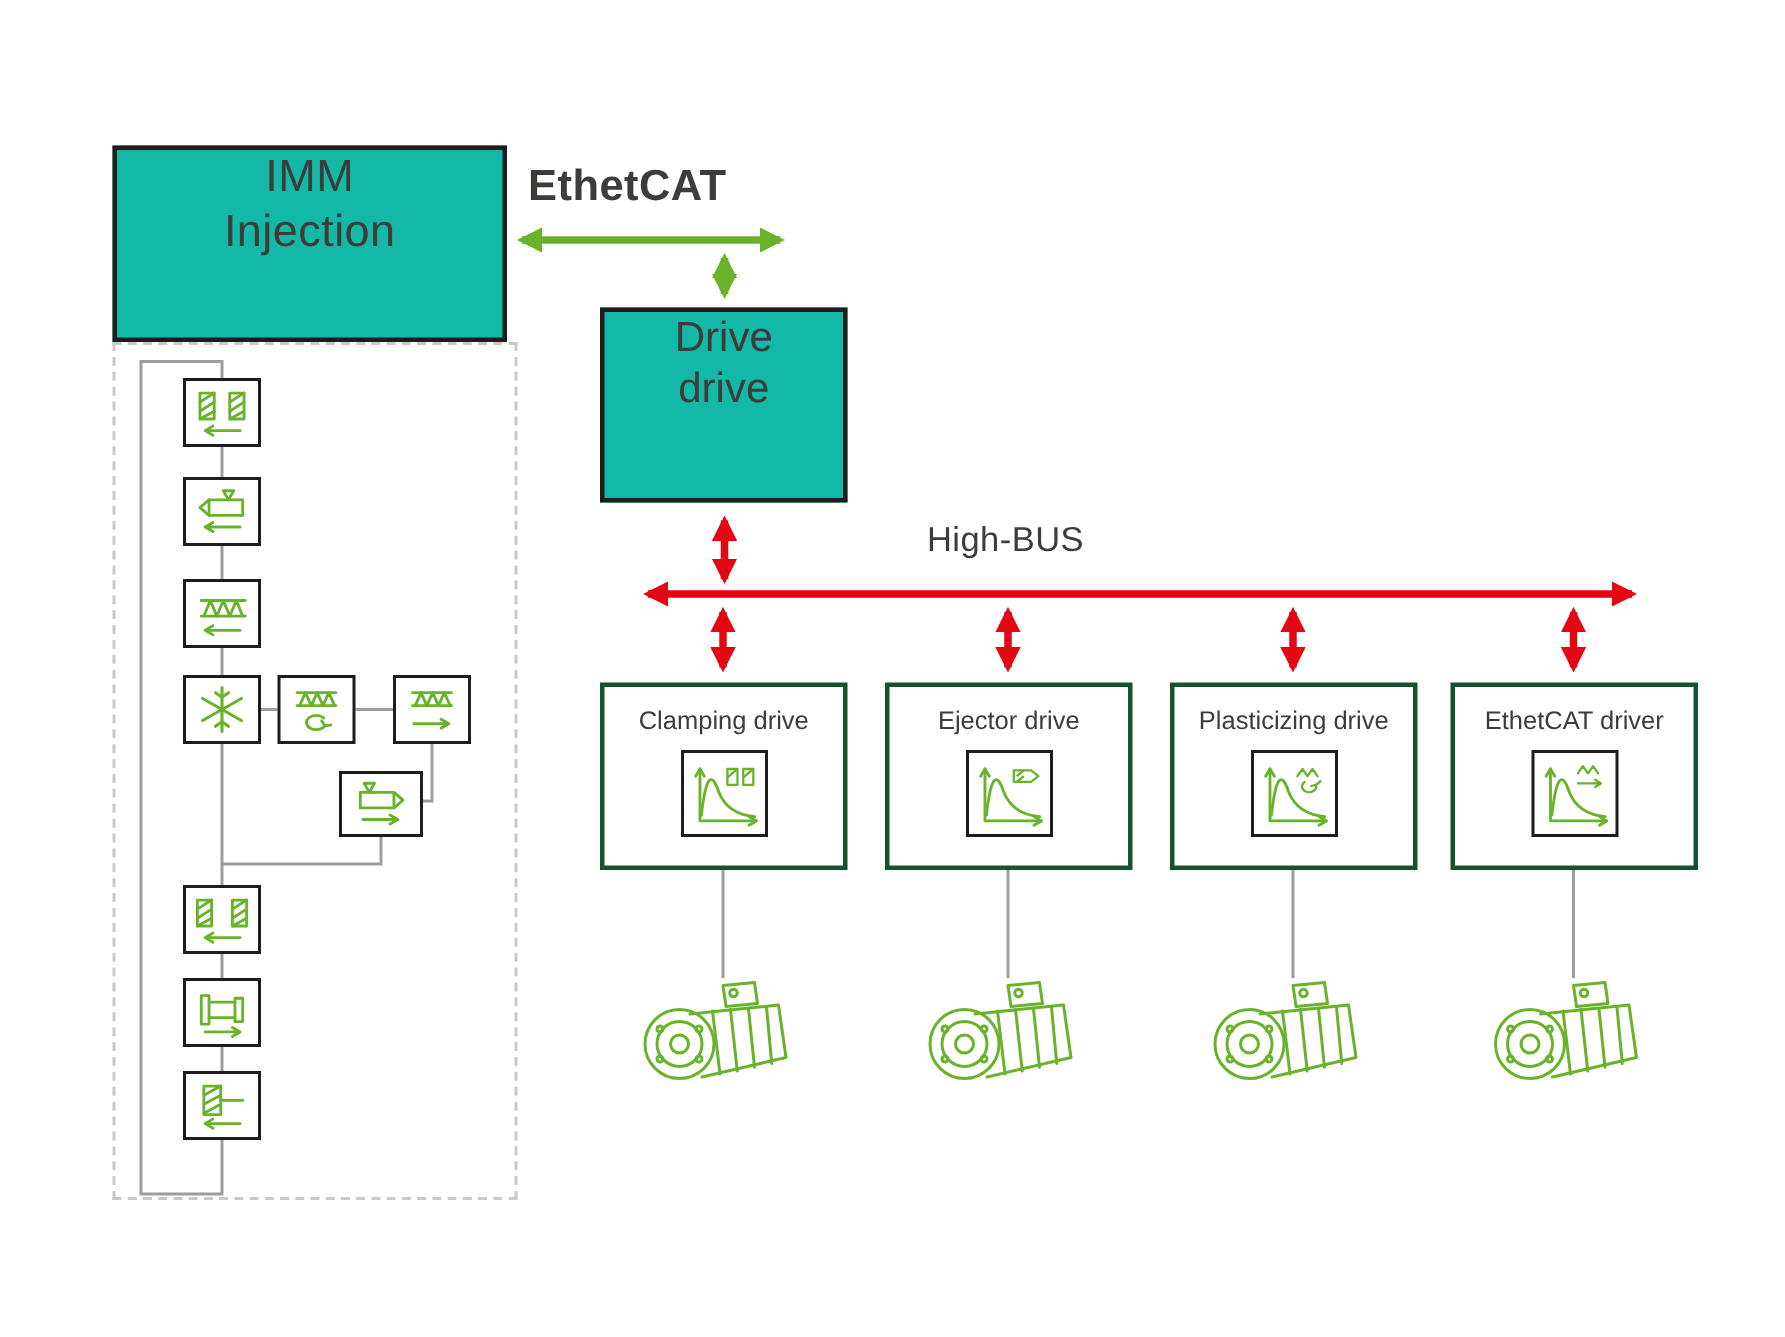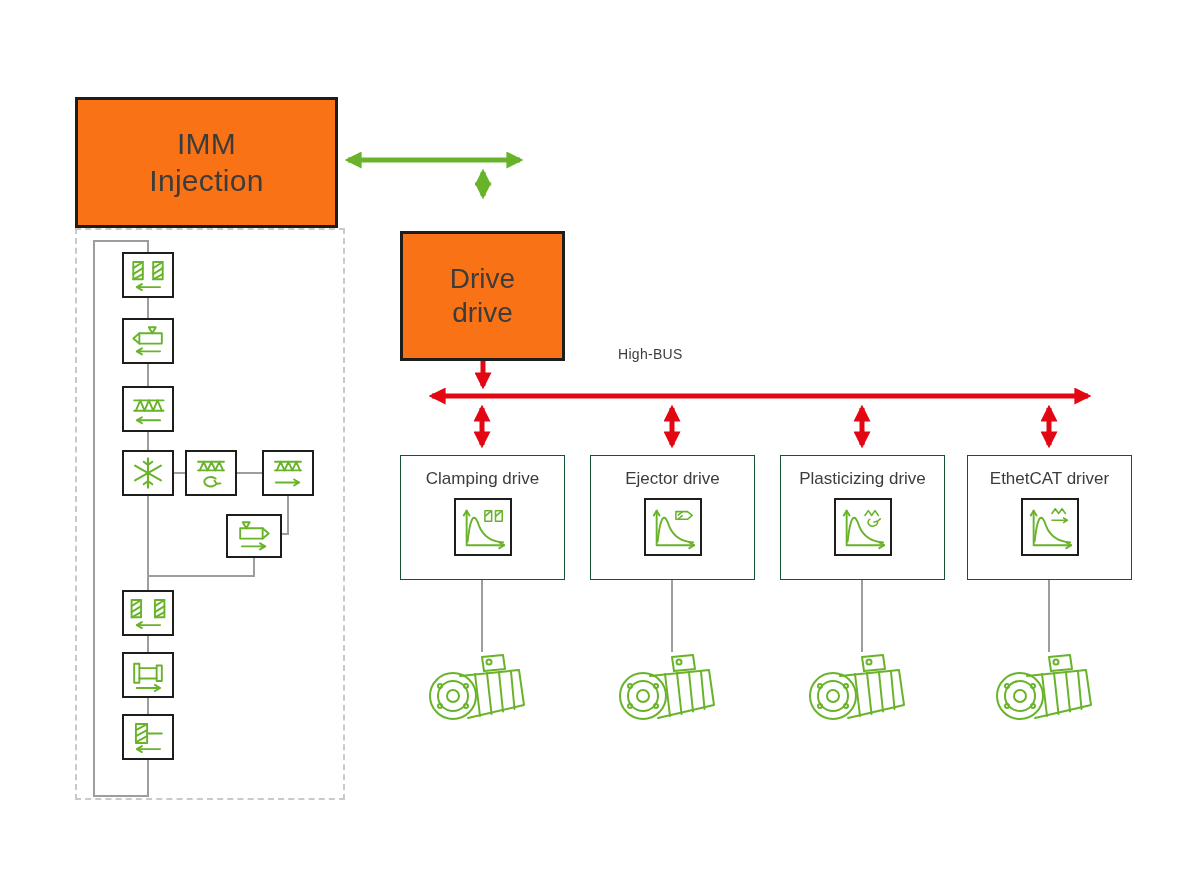--- a/index.html
+++ b/index.html
@@ -2,43 +2,43 @@
 <html style="--green: #69b32b; --red: #e30613; --gray: #9d9d9c; --dark: #3c3c3b;"><head>
 <meta charset="utf-8">
 <style>
   * { margin:0; padding:0; box-sizing:border-box; }
   html,body { background:#ffffff; font-family:"Liberation Sans", sans-serif; }
   #canvas { position:relative; width:1190px; height:891px; background:#fff; overflow:hidden; color:#3c3c3b; }
 
   .layer { position:absolute; left:0; top:0; pointer-events:none; }
 
   
-  .node { position:absolute; background:#f97316; border:3px solid #1d1d1b;
-          display:flex; flex-direction:column; align-items:center; justify-content:center;
+  .node { position:absolute; background:#14b8a6; border:3px solid #1d1d1b;
+          display:flex; flex-direction:column; align-items:center; 
           color:var(--dark,#3c3c3b); text-align:center; }
   #imm-box { left:75px; top:97px; width:263px; height:131px; font-size:30px; line-height:1.22; font-weight:500; letter-spacing:.3px; }
-  #drive-power-box { left:400px; top:205px; width:165px; height:130px; font-size:28px; line-height:1.2; font-weight:500;margin-top:26px; }
+  #drive-power-box { left:400px; top:205px; width:165px; height:130px; font-size:28px; line-height:1.2; font-weight:500; }
 
   
   .bus-label { position:absolute; color:var(--dark,#3c3c3b); white-space:nowrap; }
   #ethercat-label { left:352px; top:108px; font-size:29px; font-weight:600; letter-spacing:.3px; }
-  #highbus-label  { left:618px; top:346px; font-size:14px; font-weight:500; letter-spacing:.3px; }
+  #highbus-label  { left:618px; top:346px; font-size:23px; font-weight:500; letter-spacing:.3px; }
 
   
   #process-region { position:absolute; left:75px; top:228px; width:270px; height:572px;
                     border:2px dashed #c9c9c8; background:transparent; }
 
   
   .step { position:absolute; width:52px; height:46px; background:#fff; border:2px solid #1d1d1b;
           display:flex; align-items:center; justify-content:center; }
   .step.wide { width:56px; height:44px; }
   .step-icon { width:38px; height:38px; color:var(--green,#69b32b); }
 
   
-  .drive { position:absolute; top:455px; width:165px; height:125px; background:#fff; border:1px solid #14532d;
+  .drive { position:absolute; top:455px; width:165px; height:125px; background:#fff; border:3px solid #14532d;
            display:flex; flex-direction:column; align-items:center; padding-top:13px; gap:9px; }
   .drive-label { font-size:17px; font-weight:500; color:var(--dark,#3c3c3b); white-space:nowrap; }
   .drive-icon-frame { width:58px; height:58px; border:2px solid #1d1d1b; background:#fff;
                       display:flex; align-items:center; justify-content:center; }
   .profile-icon { width:50px; height:50px; color:var(--green,#69b32b); }
 
   
   .motor { position:absolute; width:110px; height:78px; color:var(--green,#69b32b); }
 
   
@@ -289,20 +289,21 @@
       <line x1="862" y1="580" x2="862" y2="652"></line>
       <line x1="1049" y1="580" x2="1049" y2="652"></line>
     </g>
   </svg>
 
   <div id="imm-box" class="node">
     <span>IMM</span>
     <span>Injection</span>
   </div>
 
+  <div id="ethercat-label" class="bus-label">EthetCAT</div>
 
   <div id="drive-power-box" class="node">
     <span>Drive</span>
     <span>drive</span>
   </div>
 
   <div id="highbus-label" class="bus-label">High-BUS</div>
 
   <div class="drive" style="left:400px">
     <div class="drive-label">Clamping drive</div>

